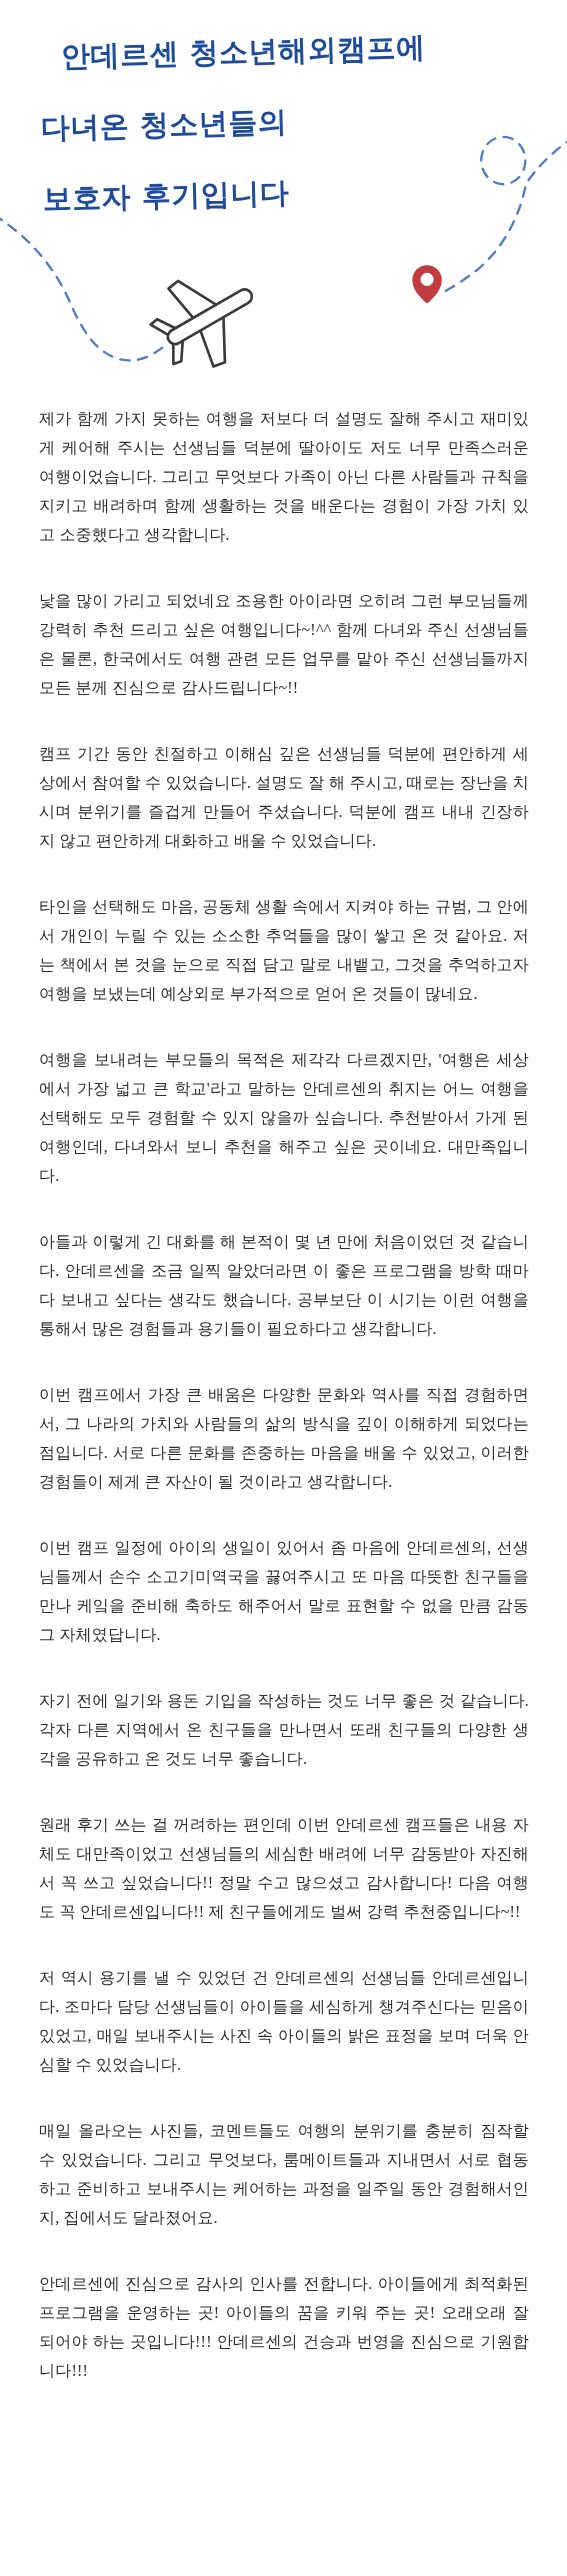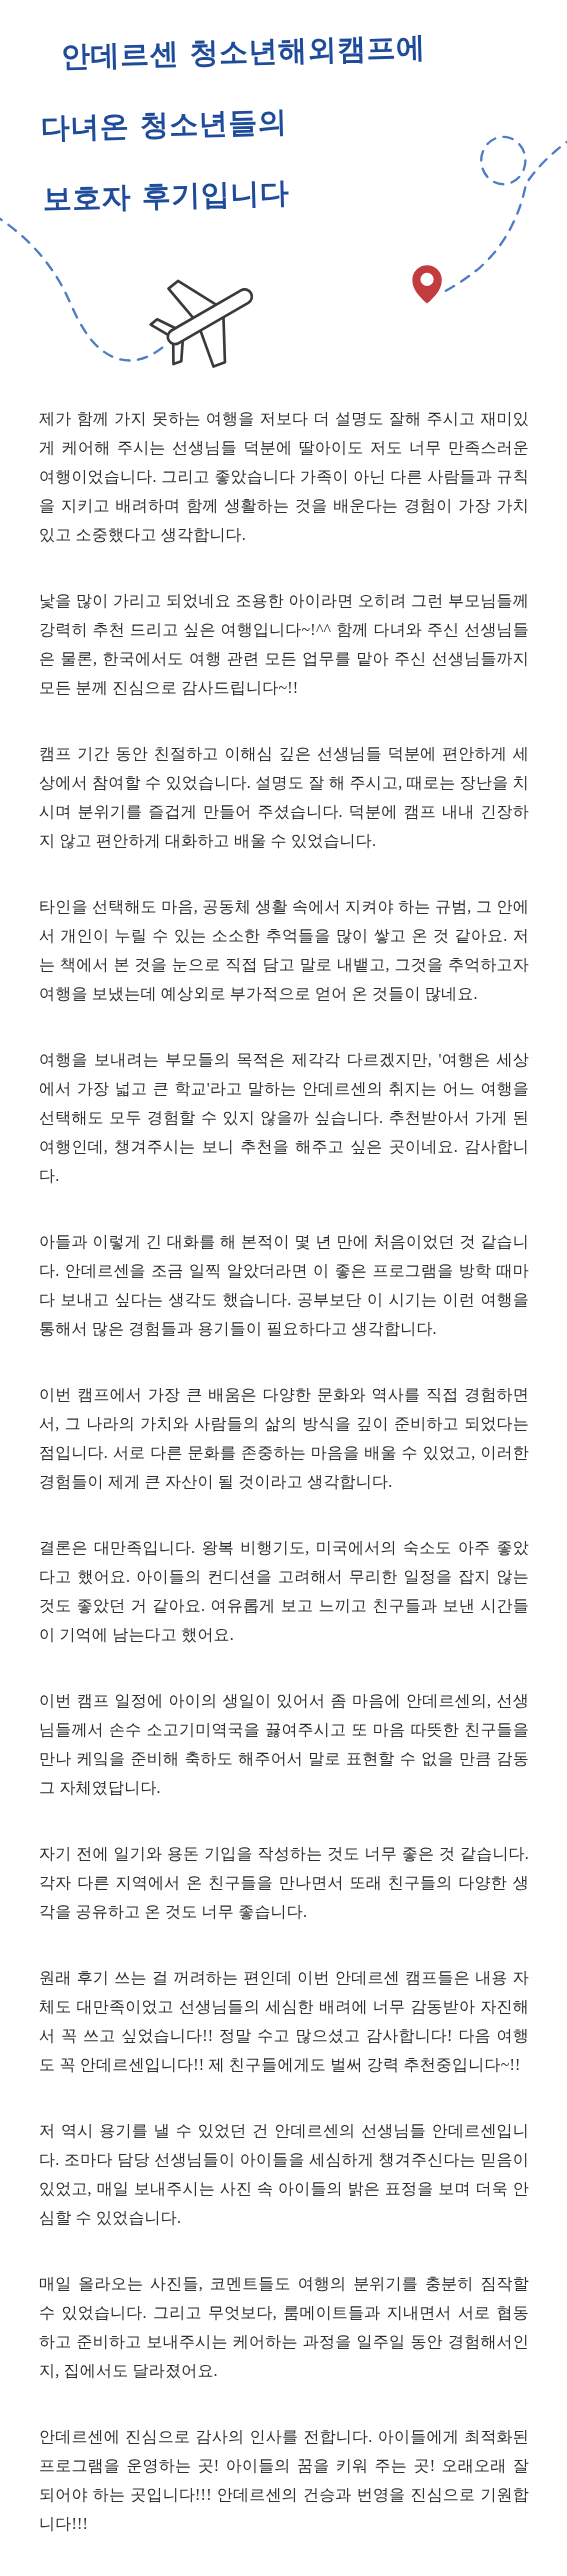--- a/index.html
+++ b/index.html
@@ -113,28 +113,27 @@
 
     <h1 class="page-title">
       <span class="title-line l1">안데르센 청소년해외캠프에</span>
       <span class="title-line l2">다녀온 청소년들의</span>
       <span class="title-line l3">보호자 후기입니다</span>
     </h1>
   </header>
 
   <main class="review-list">
 
-  <p class="review-paragraph">제가 함께 가지 못하는 여행을 저보다 더 설명도 잘해 주시고 재미있게 케어해 주시는 선생님들 덕분에 딸아이도 저도 너무 만족스러운 여행이었습니다. 그리고 좋았습니다 가족이 아닌 다른 사람들과 규칙을 지키고 배려하며 함께 생활하는 것을 배운다는 경험이 가장 가치 있고 소중했다고 생각합니다.</p>
+  <p class="review-paragraph">제가 함께 가지 못하는 여행을 저보다 더 설명도 잘해 주시고 재미있게 케어해 주시는 선생님들 덕분에 딸아이도 저도 너무 만족스러운 여행이었습니다. 그리고 무엇보다 가족이 아닌 다른 사람들과 규칙을 지키고 배려하며 함께 생활하는 것을 배운다는 경험이 가장 가치 있고 소중했다고 생각합니다.</p>
       <p class="review-paragraph">낯을 많이 가리고 되었네요 조용한 아이라면 오히려 그런 부모님들께 강력히 추천 드리고 싶은 여행입니다~!^^ 함께 다녀와 주신 선생님들은 물론, 한국에서도 여행 관련 모든 업무를 맡아 주신 선생님들까지 모든 분께 진심으로 감사드립니다~!!</p>
       <p class="review-paragraph">캠프 기간 동안 친절하고 이해심 깊은 선생님들 덕분에 편안하게 세상에서 참여할 수 있었습니다. 설명도 잘 해 주시고, 때로는 장난을 치시며 분위기를 즐겁게 만들어 주셨습니다. 덕분에 캠프 내내 긴장하지 않고 편안하게 대화하고 배울 수 있었습니다.</p>
       <p class="review-paragraph">타인을 선택해도 마음, 공동체 생활 속에서 지켜야 하는 규범, 그 안에서 개인이 누릴 수 있는 소소한 추억들을 많이 쌓고 온 것 같아요. 저는 책에서 본 것을 눈으로 직접 담고 말로 내뱉고, 그것을 추억하고자 여행을 보냈는데 예상외로 부가적으로 얻어 온 것들이 많네요.</p>
-      <p class="review-paragraph">여행을 보내려는 부모들의 목적은 제각각 다르겠지만, '여행은 세상에서 가장 넓고 큰 학교'라고 말하는 안데르센의 취지는 어느 여행을 선택해도 모두 경험할 수 있지 않을까 싶습니다. 추천받아서 가게 된 여행인데, 챙겨주시는 보니 추천을 해주고 싶은 곳이네요. 감사합니다.</p>
+      <p class="review-paragraph">여행을 보내려는 부모들의 목적은 제각각 다르겠지만, '여행은 세상에서 가장 넓고 큰 학교'라고 말하는 안데르센의 취지는 어느 여행을 선택해도 모두 경험할 수 있지 않을까 싶습니다. 추천받아서 가게 된 여행인데, 다녀와서 보니 추천을 해주고 싶은 곳이네요. 대만족입니다.</p>
       <p class="review-paragraph">아들과 이렇게 긴 대화를 해 본적이 몇 년 만에 처음이었던 것 같습니다. 안데르센을 조금 일찍 알았더라면 이 좋은 프로그램을 방학 때마다 보내고 싶다는 생각도 했습니다. 공부보단 이 시기는 이런 여행을 통해서 많은 경험들과 용기들이 필요하다고 생각합니다.</p>
-      <p class="review-paragraph">이번 캠프에서 가장 큰 배움은 다양한 문화와 역사를 직접 경험하면서, 그 나라의 가치와 사람들의 삶의 방식을 깊이 준비하고 되었다는 점입니다. 서로 다른 문화를 존중하는 마음을 배울 수 있었고, 이러한 경험들이 제게 큰 자산이 될 것이라고 생각합니다.</p>
-      <p class="review-paragraph">결론은 대만족입니다. 왕복 비행기도, 미국에서의 숙소도 아주 좋았다고 했어요. 아이들의 컨디션을 고려해서 무리한 일정을 잡지 않는 것도 좋았던 거 같아요. 여유롭게 보고 느끼고 친구들과 보낸 시간들이 기억에 남는다고 했어요.</p>
+      <p class="review-paragraph">이번 캠프에서 가장 큰 배움은 다양한 문화와 역사를 직접 경험하면서, 그 나라의 가치와 사람들의 삶의 방식을 깊이 이해하게 되었다는 점입니다. 서로 다른 문화를 존중하는 마음을 배울 수 있었고, 이러한 경험들이 제게 큰 자산이 될 것이라고 생각합니다.</p>
       <p class="review-paragraph">이번 캠프 일정에 아이의 생일이 있어서 좀 마음에 안데르센의, 선생님들께서 손수 소고기미역국을 끓여주시고 또 마음 따뜻한 친구들을 만나 케잌을 준비해 축하도 해주어서 말로 표현할 수 없을 만큼 감동 그 자체였답니다.</p>
       <p class="review-paragraph">자기 전에 일기와 용돈 기입을 작성하는 것도 너무 좋은 것 같습니다. 각자 다른 지역에서 온 친구들을 만나면서 또래 친구들의 다양한 생각을 공유하고 온 것도 너무 좋습니다.</p>
       <p class="review-paragraph">원래 후기 쓰는 걸 꺼려하는 편인데 이번 안데르센 캠프들은 내용 자체도 대만족이었고 선생님들의 세심한 배려에 너무 감동받아 자진해서 꼭 쓰고 싶었습니다!! 정말 수고 많으셨고 감사합니다! 다음 여행도 꼭 안데르센입니다!! 제 친구들에게도 벌써 강력 추천중입니다~!!</p>
       <p class="review-paragraph">저 역시 용기를 낼 수 있었던 건 안데르센의 선생님들 안데르센입니다. 조마다 담당 선생님들이 아이들을 세심하게 챙겨주신다는 믿음이 있었고, 매일 보내주시는 사진 속 아이들의 밝은 표정을 보며 더욱 안심할 수 있었습니다.</p>
       <p class="review-paragraph">매일 올라오는 사진들, 코멘트들도 여행의 분위기를 충분히 짐작할 수 있었습니다. 그리고 무엇보다, 룸메이트들과 지내면서 서로 협동하고 준비하고 보내주시는 케어하는 과정을 일주일 동안 경험해서인지, 집에서도 달라졌어요.</p>
       <p class="review-paragraph">안데르센에 진심으로 감사의 인사를 전합니다. 아이들에게 최적화된 프로그램을 운영하는 곳! 아이들의 꿈을 키워 주는 곳! 오래오래 잘 되어야 하는 곳입니다!!! 안데르센의 건승과 번영을 진심으로 기원합니다!!!</p>
     </main>
 
 </div>
 

